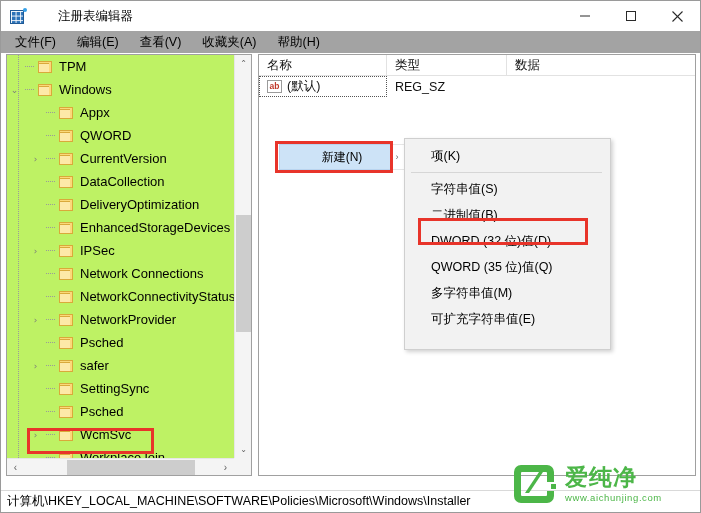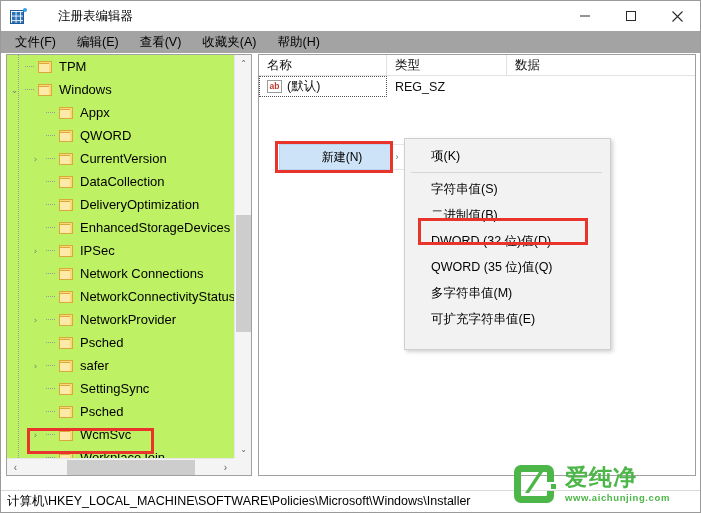--- a/index.html
+++ b/index.html
@@ -235,21 +235,21 @@
   #wm-mark {
     width: 46px; height: 44px; position: relative; flex: 0 0 auto;
     margin-right: 8px;
   }
   #wm-text { display: flex; flex-direction: column; }
   #wm-cn {
     font-size: 23px; font-weight: bold; color: #4cb648; line-height: 1.05;
     letter-spacing: 1px; font-family: Liberation Sans, sans-serif;
   }
   #wm-url {
-    font-size: 9.5px; font-weight: bold; color: #4cb648;
+    font-size: 9.5px; font-weight: normal; color: #4cb648;
     letter-spacing: .6px; margin-top: 2px;
   }
 </style>
 </head>
 <body>
 
 <div id="app">
 
   <div id="titlebar">
     <div id="app-icon">

